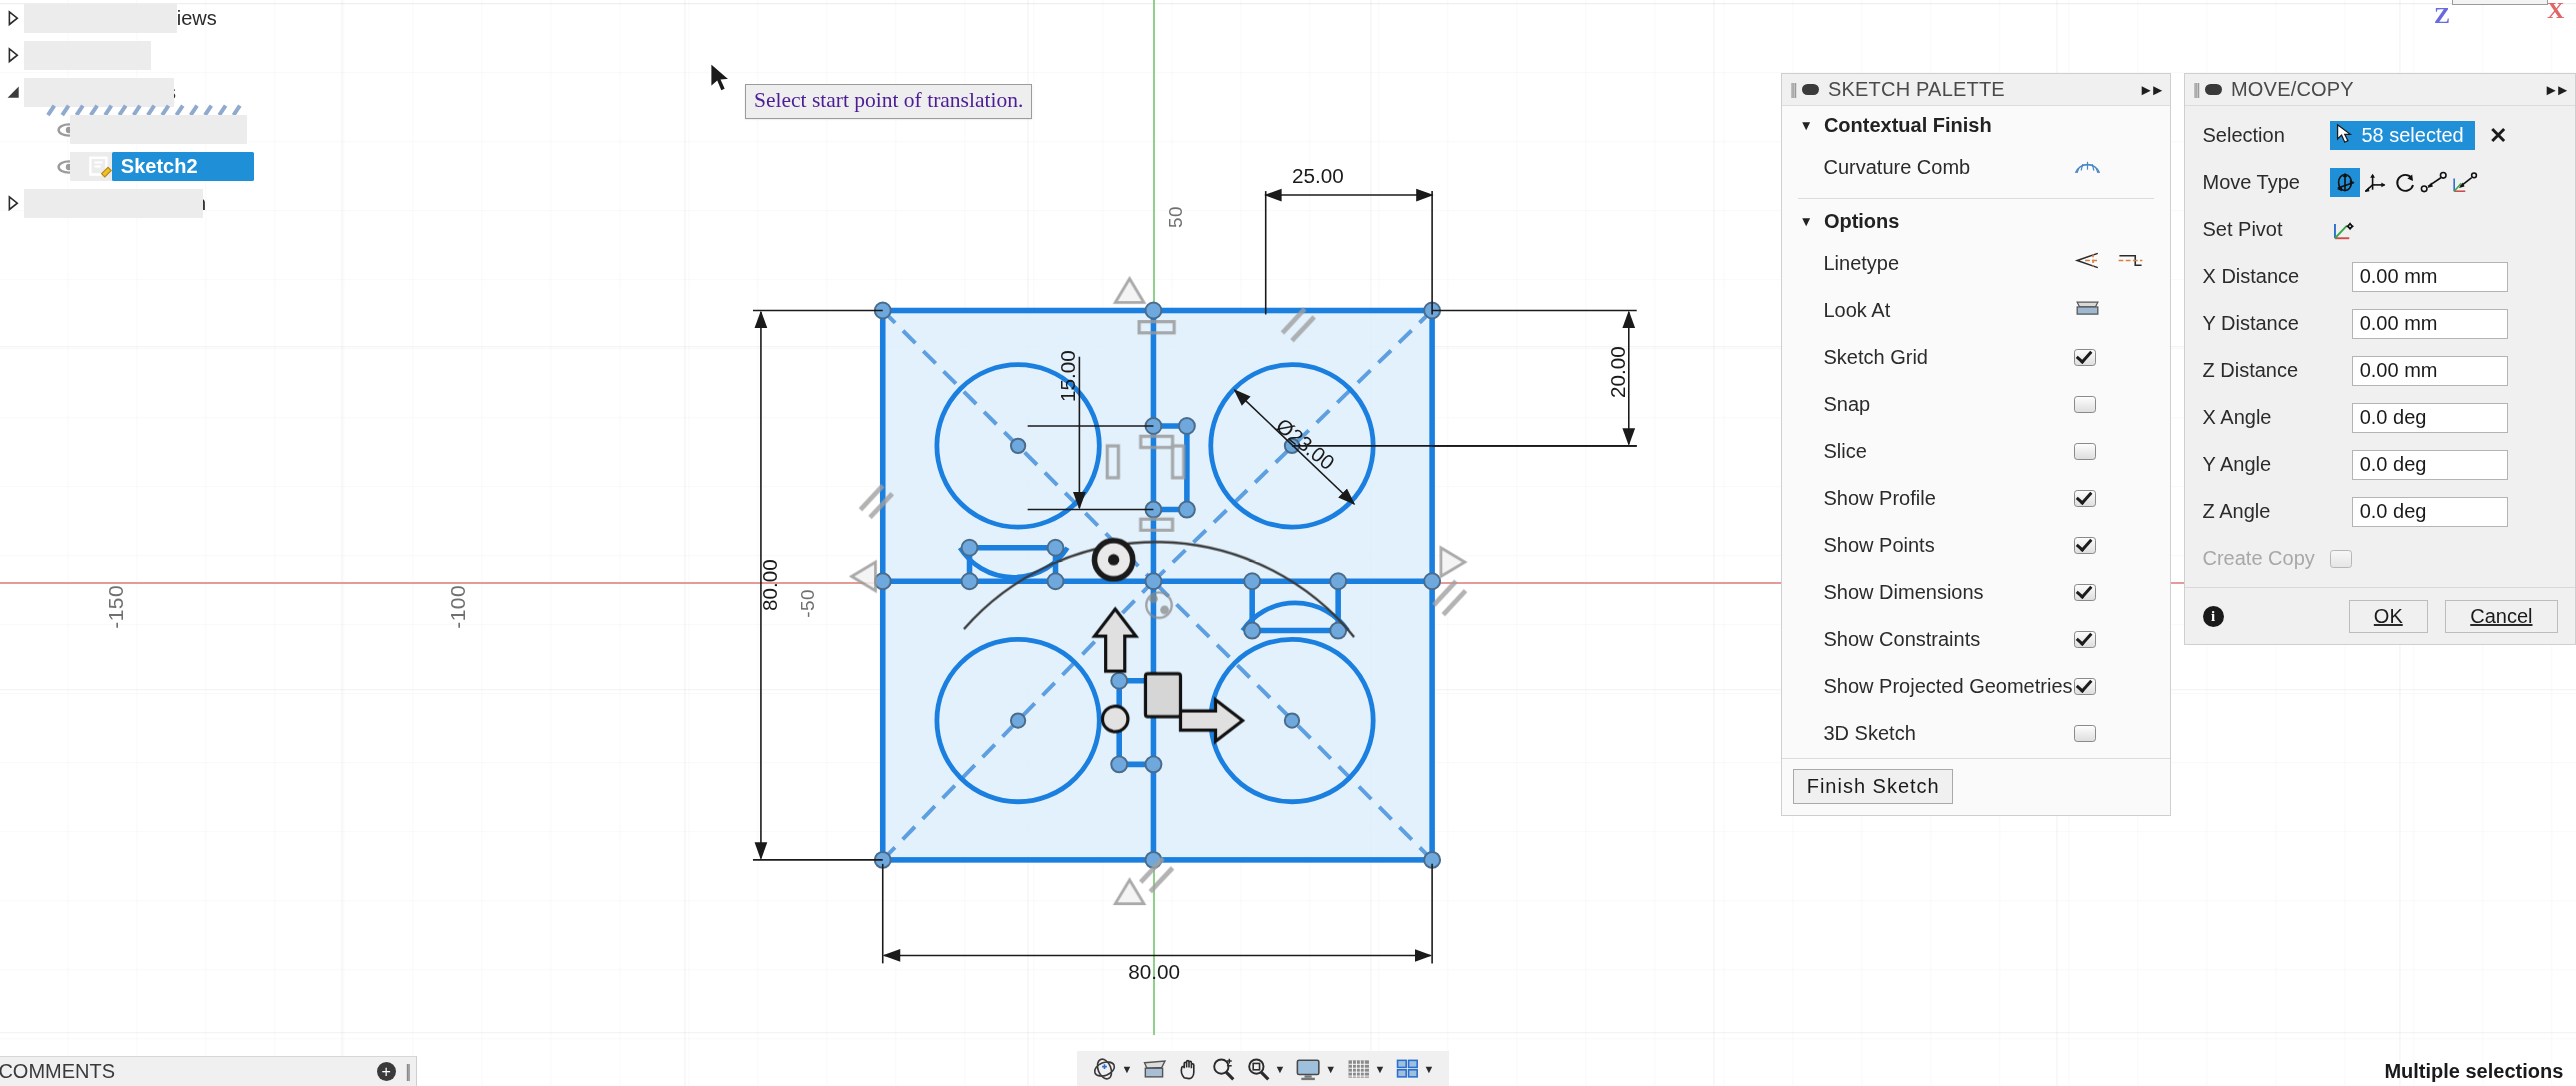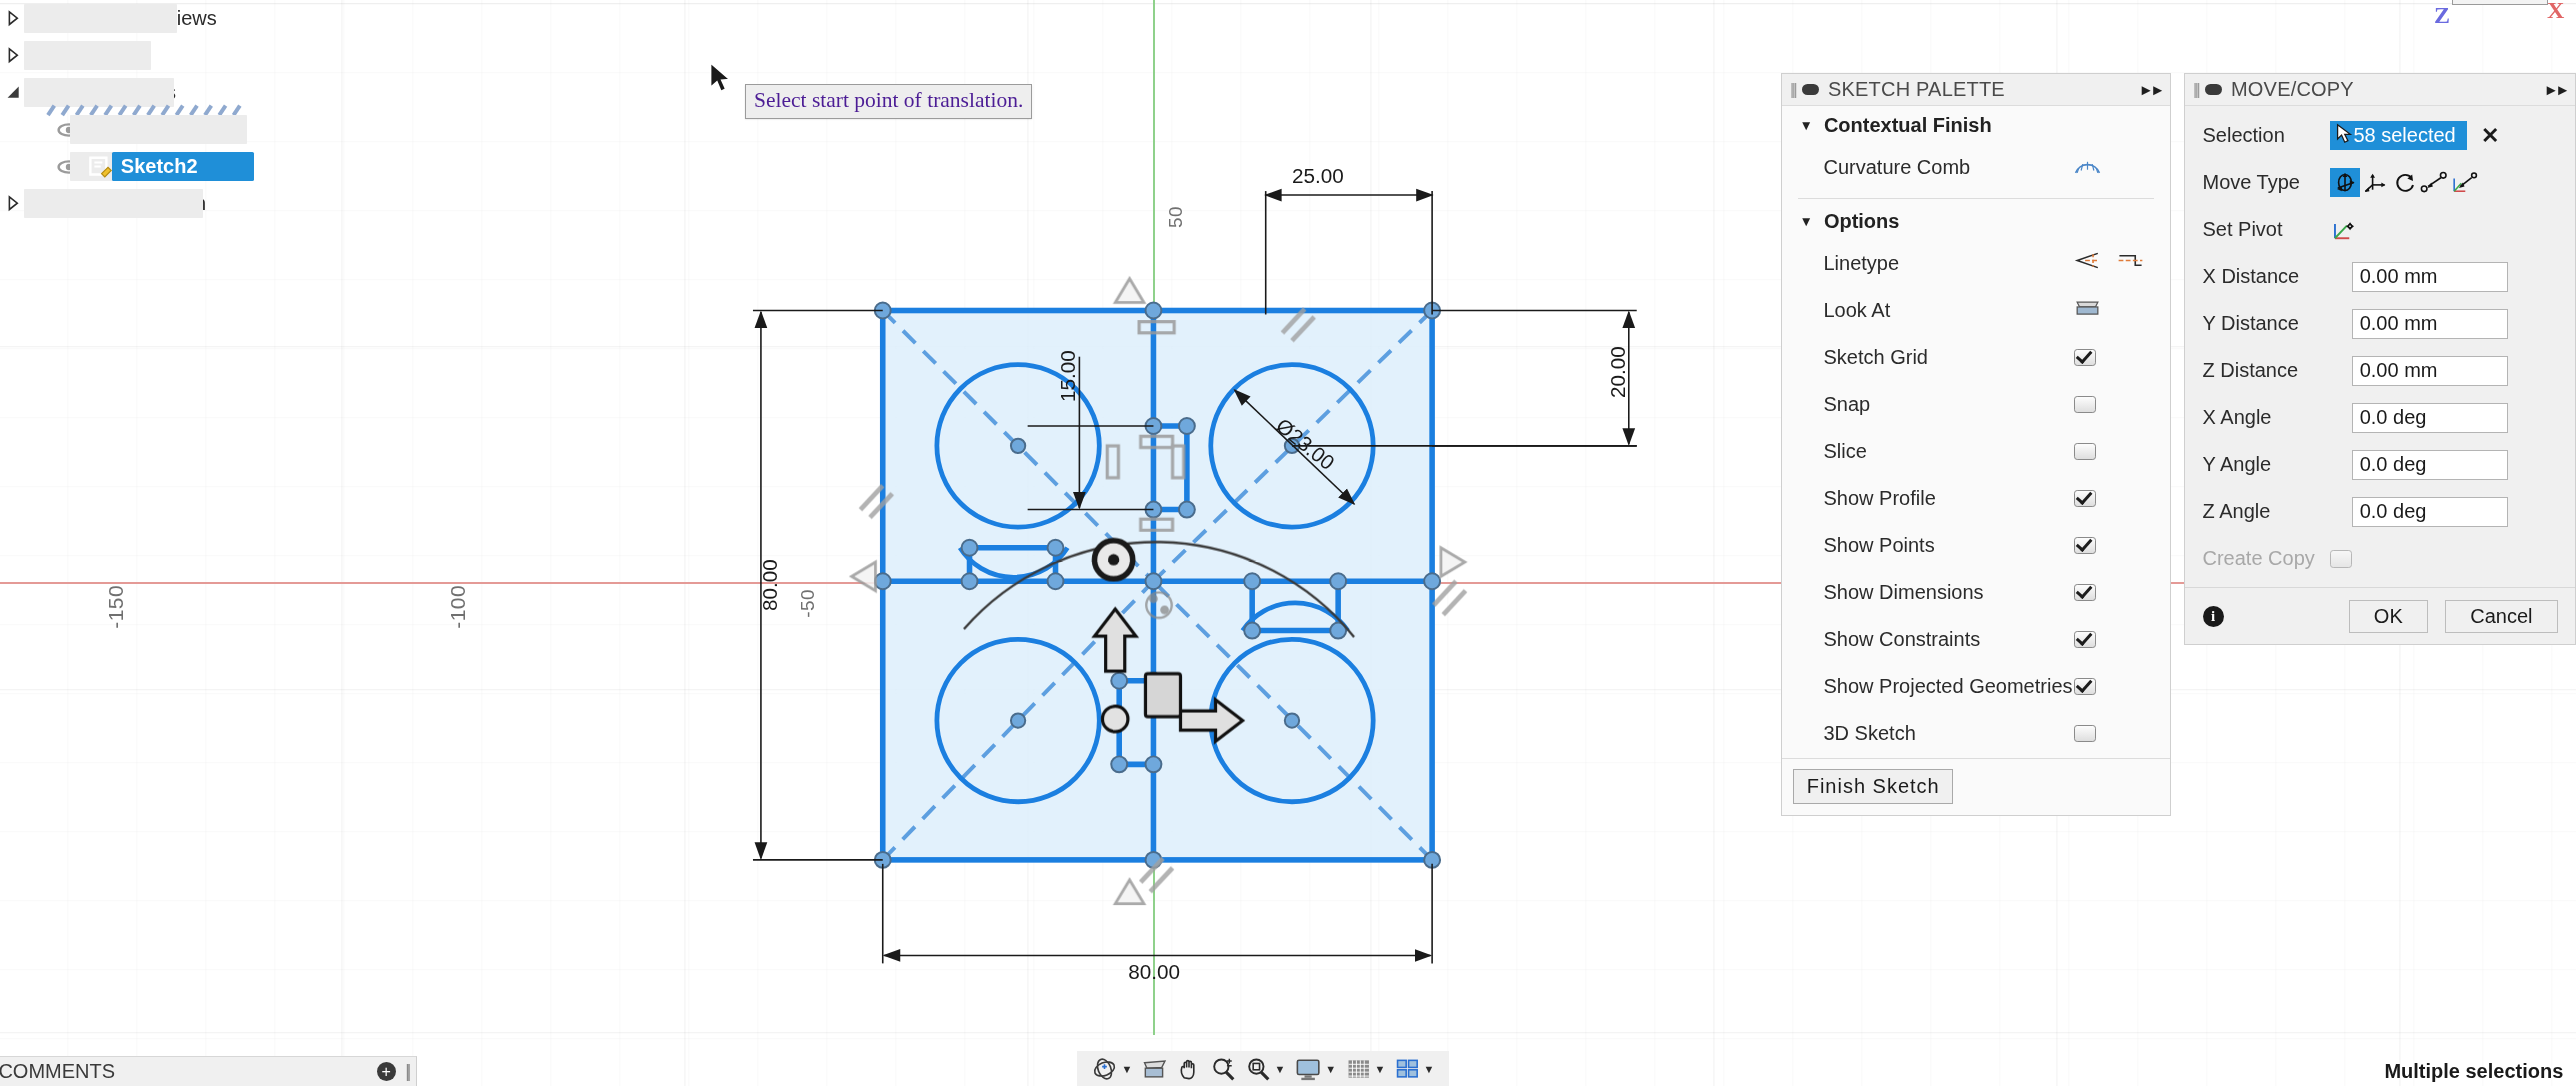--- a/index.html
+++ b/index.html
@@ -124,37 +124,37 @@
   #move-copy .body{ background:#f0f0f0; padding:6.4px 0 4.8px 0; }
   .mc-row{ display:flex; align-items:center; height:47px; padding-left:17.5px; }
   .mc-label{ width:127px; font-size:20px; color:#2b2b2b; }
   .mc-label.dim{ color:#a8a8a8; }
   .icon-btn{
     width:30px;height:29px;display:flex;align-items:center;justify-content:center;
   }
   .icon-btn.active{ background:#1f8fd8; }
   .sel-chip{
     background:#1f8fd8; color:#fff; height:29px; display:flex; align-items:center;
-    padding:0 11px 0 6.4px; font-size:20px; white-space:nowrap;
+    gap:8px; padding:0 11px 0 6.4px; font-size:20px; white-space:nowrap;
   }
   .x-clear{ margin-left:14.3px; font-size:22px; color:#1a1a1a; font-weight:bold; }
   .mc-input{
     width:156px; height:29.5px; background:#fff; border:0.8px solid #b4b4b4;
     display:flex; align-items:center; padding-left:7.2px; font-size:20px; color:#1a1a1a;margin-left:22px;
   }
   .mc-foot{
     border-top:0.8px solid #d8d8d8; height:57px; display:flex; align-items:center;
     padding:0 17.5px; background:#f0f0f0;
   }
   .info-dot{
     width:21px;height:21px;border-radius:50%;background:#1a1a1a;color:#fff;
     font-size:15px;font-weight:bold;display:flex;align-items:center;justify-content:center;
     font-family:"Liberation Serif",serif;
   }
-  .foot-btns{ margin-left:auto; display:flex; gap:17.5px; }
+  .foot-btns{ margin-left:auto; display:flex; gap:17.5px;text-decoration:underline; }
   .mc-btn{ border:0.8px solid #bdbdbd; background:#f0f0f0; padding:4px 24px;
            font-size:20px; color:#1b1b1b; }
 
   
   #comments{
     position:absolute; left:0; bottom:0; width:417px; height:30px;
     background:#f0f0f0; border-top:0.8px solid #d7d7d7; border-right:0.8px solid #cfcfcf;
     display:flex; align-items:center; padding:0 8px 0 0; z-index:45;
   }
   #comments .clabel{ font-size:20px; color:#3a3a3a; margin-left:-1.6px; }

